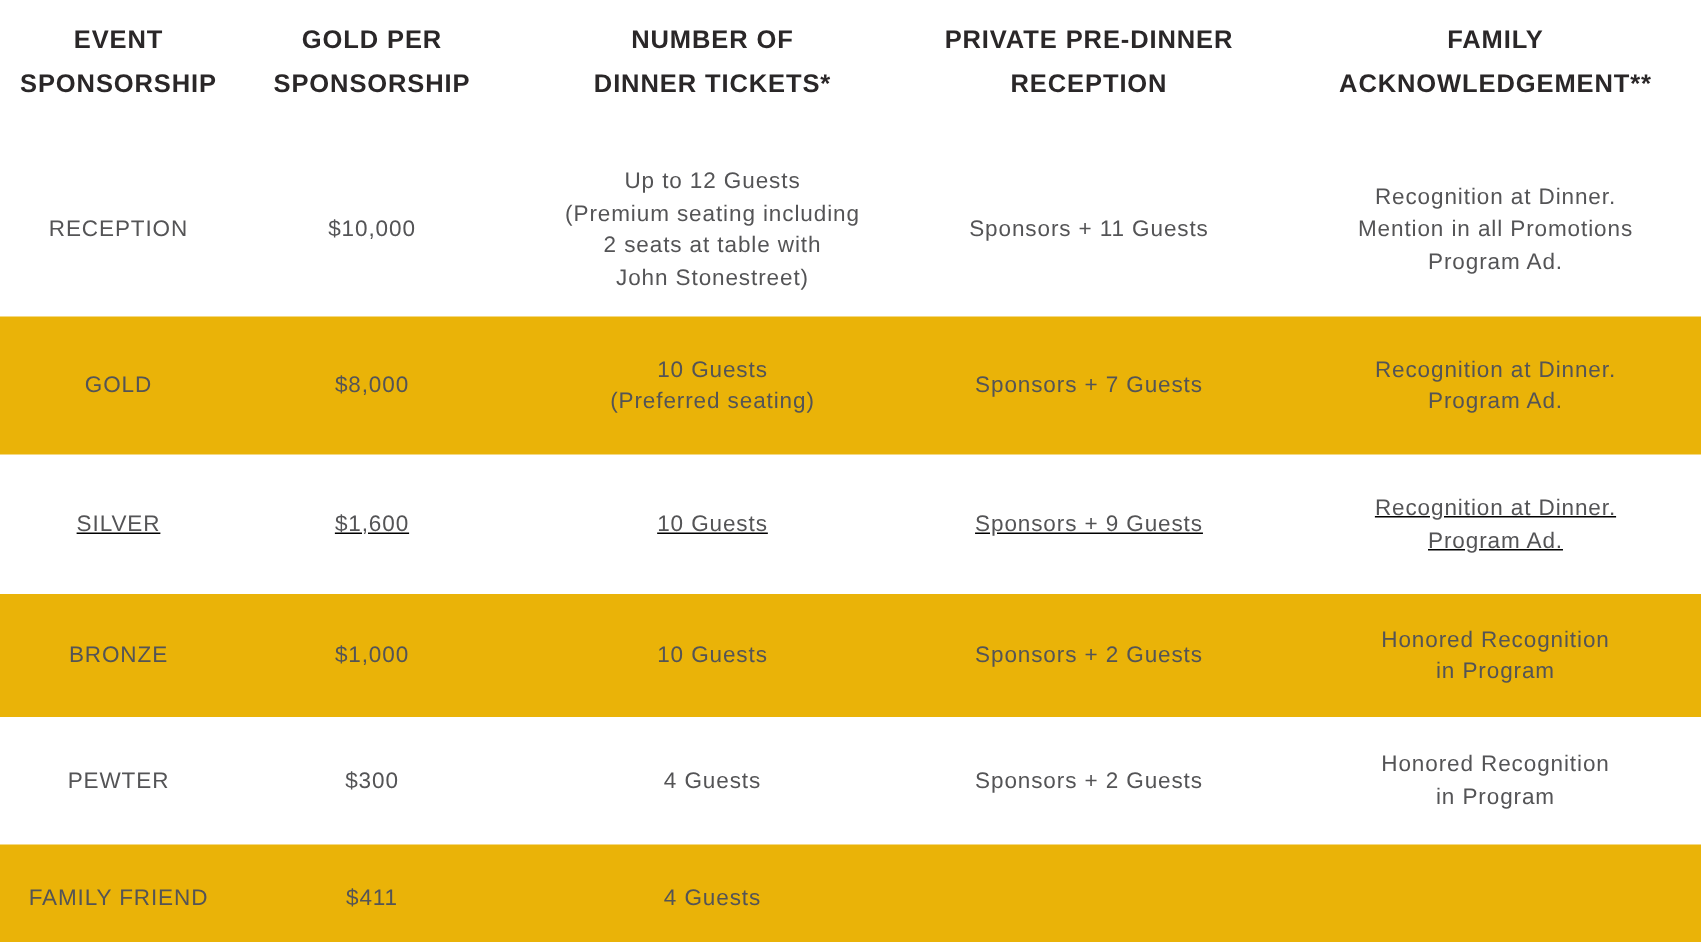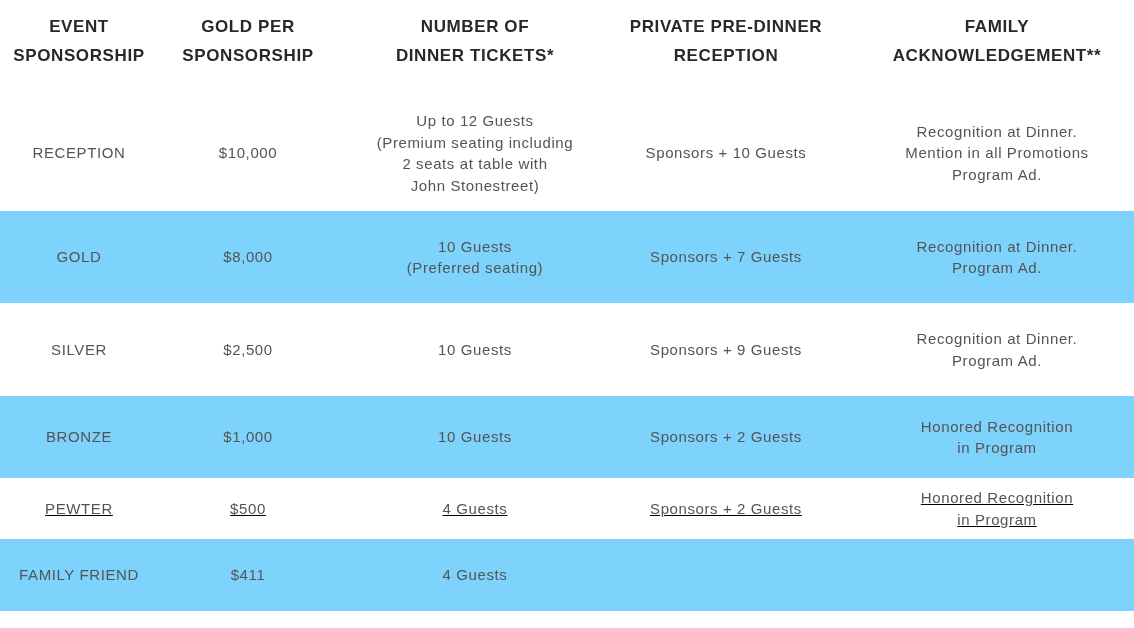--- a/index.html
+++ b/index.html
@@ -44,27 +44,27 @@
     white-space: pre-line;
     font-size: 15px;
     font-weight: normal;
     letter-spacing: 0.6px;
     line-height: 21.5px;
     color: #545456;
     padding: 0 6px;
   }
   tbody td.c5pad { padding-left: 26px; }
 
-  tbody tr.shaded { background: #7dd3fc; }
+  tbody tr.shaded { background: #eab308; }
 
   tbody tr:nth-child(1) { height: 116px; }
   tbody tr:nth-child(2) { height: 92px; }
-  tbody tr:nth-child(3) { height: 93px; }
+  tbody tr:nth-child(3) { height: 93px; text-decoration: underline; }
   tbody tr:nth-child(4) { height: 82px; }
-  tbody tr:nth-child(5) { height: 61px; text-decoration: underline; }
+  tbody tr:nth-child(5) { height: 85px; }
   tbody tr:nth-child(6) { height: 72px; }
 </style>
 </head>
 <body>
 
 <table class="sponsorship">
   <colgroup>
     <col class="c1">
       <col class="c2">
       <col class="c3">
@@ -86,53 +86,53 @@
     </tr>
   </thead>
   <tbody id="rows">
       <tr>
         <td>RECEPTION</td>
         <td>$10,000</td>
         <td>Up to 12 Guests
 (Premium seating including
 2 seats at table with
 John Stonestreet)</td>
-        <td>Sponsors + 10 Guests</td>
+        <td>Sponsors + 11 Guests</td>
         <td class="c5pad">Recognition at Dinner.
 Mention in all Promotions
 Program Ad.</td>
       </tr>
       <tr class="shaded">
         <td>GOLD</td>
         <td>$8,000</td>
         <td>10 Guests
 (Preferred seating)</td>
         <td>Sponsors + 7 Guests</td>
         <td class="c5pad">Recognition at Dinner.
 Program Ad.</td>
       </tr>
       <tr>
         <td>SILVER</td>
-        <td>$2,500</td>
+        <td>$1,600</td>
         <td>10 Guests</td>
         <td>Sponsors + 9 Guests</td>
         <td class="c5pad">Recognition at Dinner.
 Program Ad.</td>
       </tr>
       <tr class="shaded">
         <td>BRONZE</td>
         <td>$1,000</td>
         <td>10 Guests</td>
         <td>Sponsors + 2 Guests</td>
         <td class="c5pad">Honored Recognition
 in Program</td>
       </tr>
       <tr>
         <td>PEWTER</td>
-        <td>$500</td>
+        <td>$300</td>
         <td>4 Guests</td>
         <td>Sponsors + 2 Guests</td>
         <td class="c5pad">Honored Recognition
 in Program</td>
       </tr>
       <tr class="shaded">
         <td>FAMILY FRIEND</td>
         <td>$411</td>
         <td>4 Guests</td>
         <td></td>

